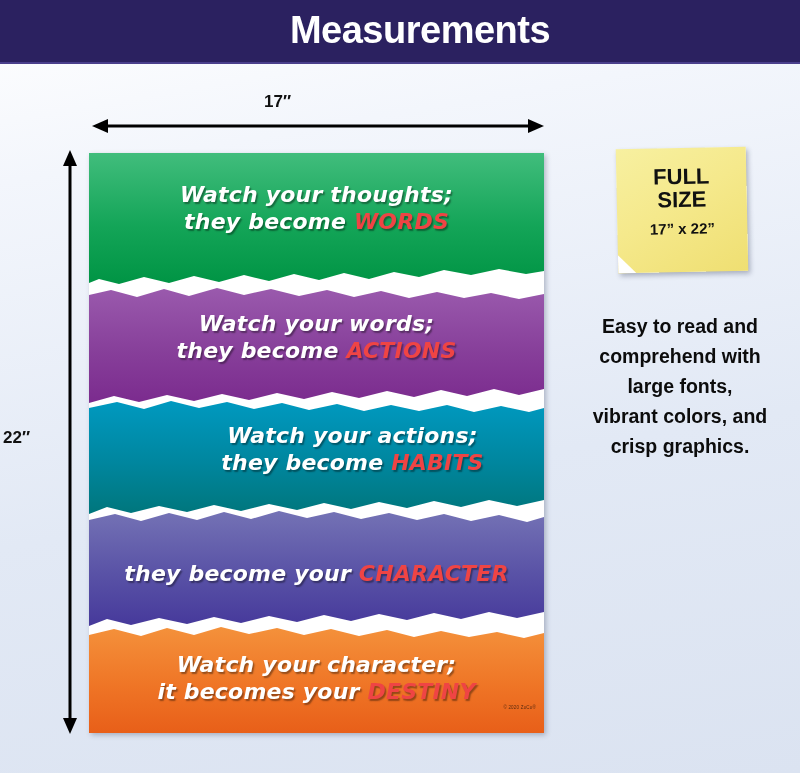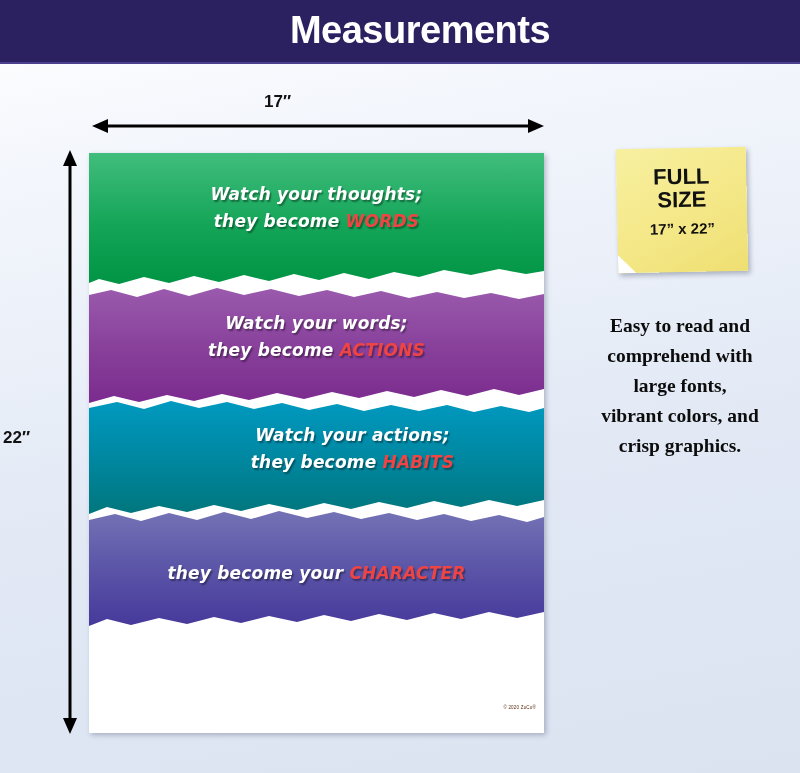--- a/index.html
+++ b/index.html
@@ -108,21 +108,21 @@
   }
   .band-text {
     position: absolute;
     left: 0;
     width: 455px;
     text-align: center;
     color: #ffffff;
     font-family: "DejaVu Sans", sans-serif;
     font-weight: bold;
     font-style: italic;
-    font-size: 17px;
+    font-size: 22px;
     line-height: 27px;
     letter-spacing: 0.2px;
     text-shadow: 1.5px 1.5px 1.5px rgba(0,0,0,0.38);
   }
   .kw { color: #ef4444; }
 
   #copyright {
     position: absolute;
     left: 0;
     top: 552px;
@@ -189,21 +189,21 @@
   #description {
     position: absolute;
     left: 570px;
     top: 311px;
     width: 220px;
     text-align: center;
     font-size: 19.5px;
     font-weight: bold;
     line-height: 30px;
     color: #0c0c0c;
-    font-family: Liberation Serif, serif;
+    font-family: Liberation Sans, sans-serif;
   }
 </style>
 </head>
 <body>
 
 <div id="page">
 
   <div id="header-bar"></div>
   <div id="header-rule"></div>
   <div id="header-title">Measurements</div>
@@ -285,20 +285,36 @@
           </linearGradient>
         </defs>
         <path d="M0,14 L26,8 L52,15 L80,7 L108,14 L135,6 L162,13 L190,5 L218,12 L245,6 L272,13 L300,7 L328,14 L355,8 L382,15 L410,9 L438,16 L455,11 L455,106 L428,112 L400,106 L372,113 L345,107 L318,114 L290,108 L262,115 L235,109 L208,116 L180,110 L152,117 L125,111 L98,118 L70,112 L42,119 L18,113 L0,120 Z" fill="url(#g4)"></path>
       </svg>
       <div class="band-text" style="top:27px;">
         <br>
         <span>they become your </span><span class="kw">CHARACTER</span>
       </div>
     </div>
 
+    <div class="band" style="top:466px;height:114px;">
+      <svg class="band-bg" viewBox="0 0 455 114" preserveAspectRatio="none">
+        <defs>
+          <linearGradient id="g5" x1="0" y1="0" x2="0" y2="1">
+            <stop offset="0%" stop-color="#f4913b"></stop>
+            <stop offset="55%" stop-color="#ef7526"></stop>
+            <stop offset="100%" stop-color="#e85f19"></stop>
+          </linearGradient>
+        </defs>
+        <path d="M0,16 L25,10 L52,17 L78,9 L105,16 L132,8 L160,15 L188,9 L215,16 L242,10 L270,17 L298,11 L325,18 L352,12 L380,18 L408,13 L435,19 L455,14 L455,114 L0,114 Z" fill="url(#g5)"></path>
+      </svg>
+      <div class="band-text" style="top:32px;">
+        <span>Watch your character;</span><br>
+        <span>it becomes your </span><span class="kw">DESTINY</span>
+      </div>
+    </div>
 
     <div id="copyright">© 2020 ZoCo®</div>
   </div>
 
   <div id="sticky-note">
     <div id="sticky-title">
       <span>FULL</span><br>
       <span>SIZE</span>
     </div>
     <div id="sticky-sub">17” x 22”</div>

